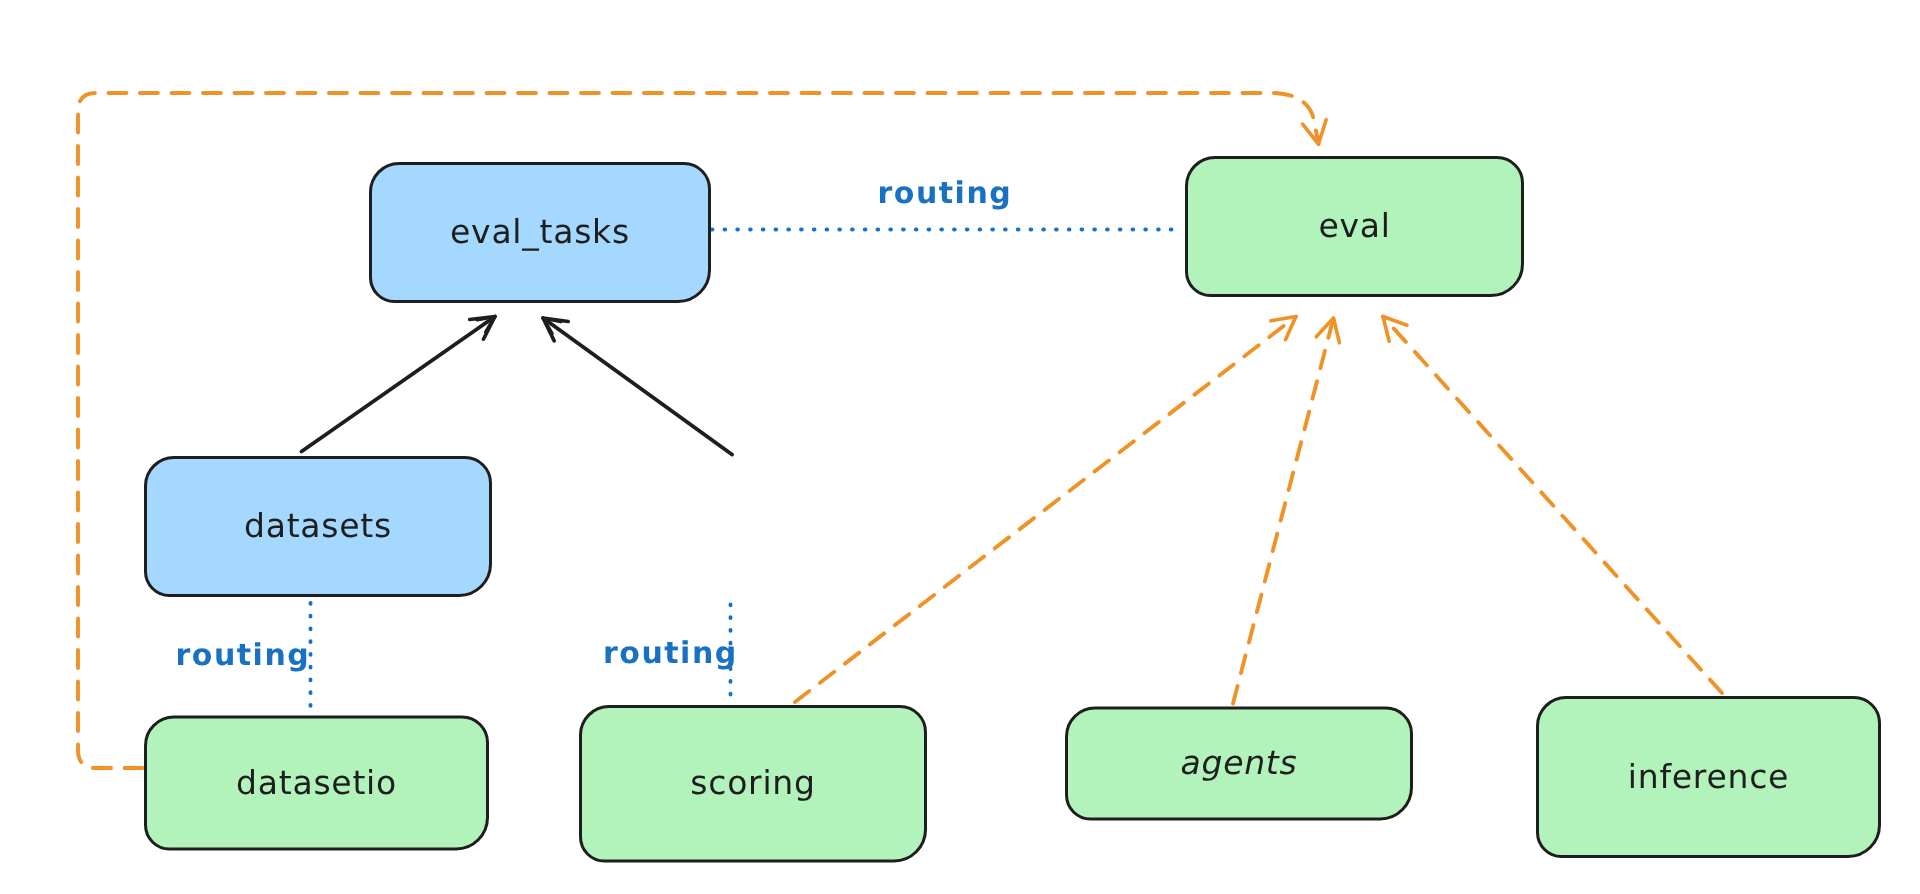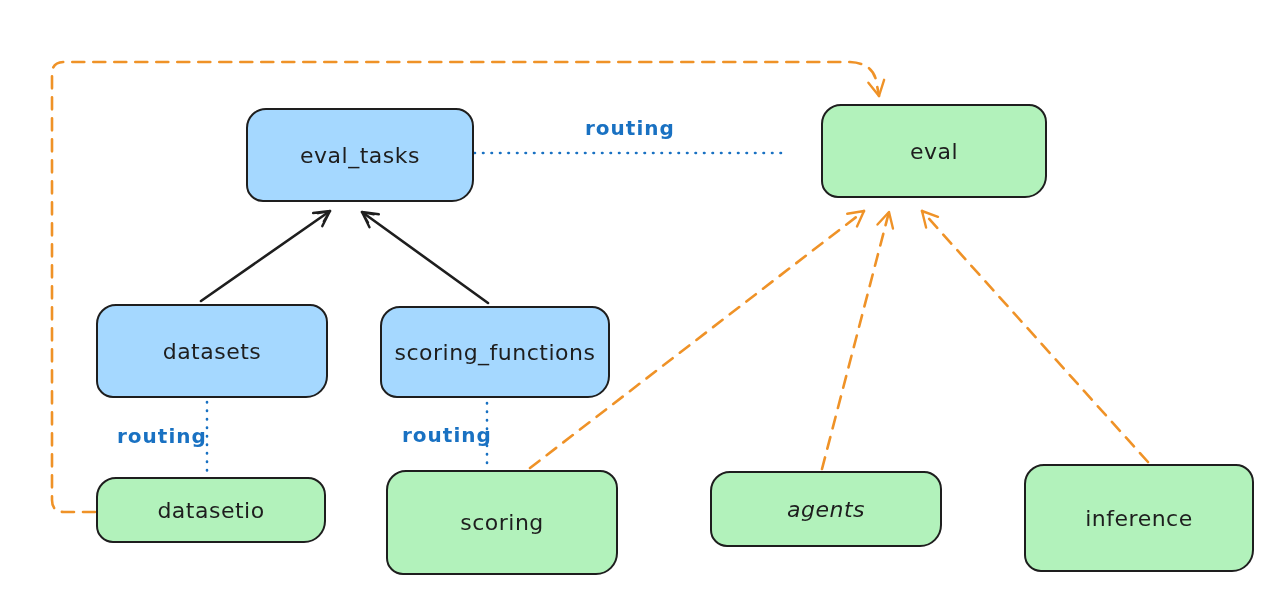--- a/index.html
+++ b/index.html
@@ -100,28 +100,25 @@
     <path class="edge-dashed" d="M 822 469 L 889 212" marker-end="url(#arrow-orange)"></path>
     <path class="edge-dashed" d="M 1148 462 L 922 211" marker-end="url(#arrow-orange)"></path>
   </svg>
 
   <div class="node blue" style="left:232px; top:108px; width:228px; height:94px;margin-left:14px;">
     <span>eval_tasks</span>
   </div>
   <div class="node blue" style="left:96px; top:304px; width:232px; height:94px;">
     <span>datasets</span>
   </div>
-  <div class="node blue" style="left:380px; top:306px; width:230px; height:92px;">
-    <span>scoring_functions</span>
-  </div>
 
-  <div class="node green" style="left:790px; top:104px; width:226px; height:94px;margin-left:31px;">
+  <div class="node green" style="left:790px; top:104px; width:226px; height:94px;">
     <span>eval</span>
   </div>
-  <div class="node green" style="left:96px; top:477px; width:230px; height:66px;">
+  <div class="node green" style="left:96px; top:477px; width:230px; height:90px;">
     <span>datasetio</span>
   </div>
   <div class="node green" style="left:386px; top:470px; width:232px; height:105px;">
     <span>scoring</span>
   </div>
   <div class="node green" style="left:710px; top:471px; width:232px; height:76px;font-style:italic;">
     <span>agents</span>
   </div>
   <div class="node green" style="left:1024px; top:464px; width:230px; height:108px;">
     <span>inference</span>

